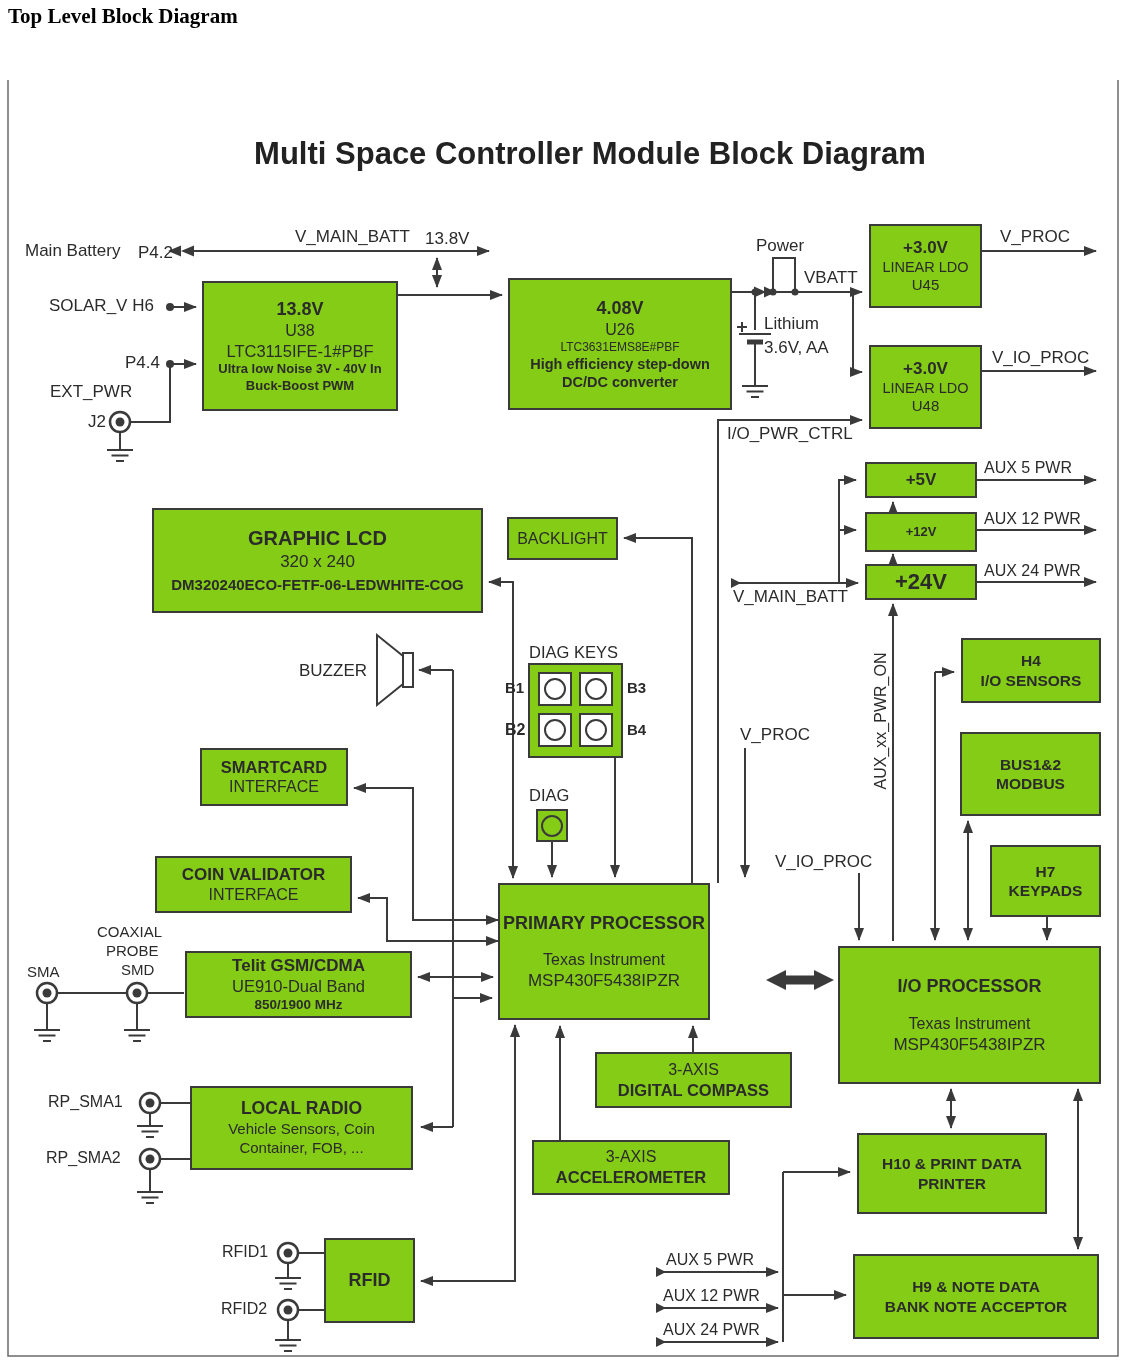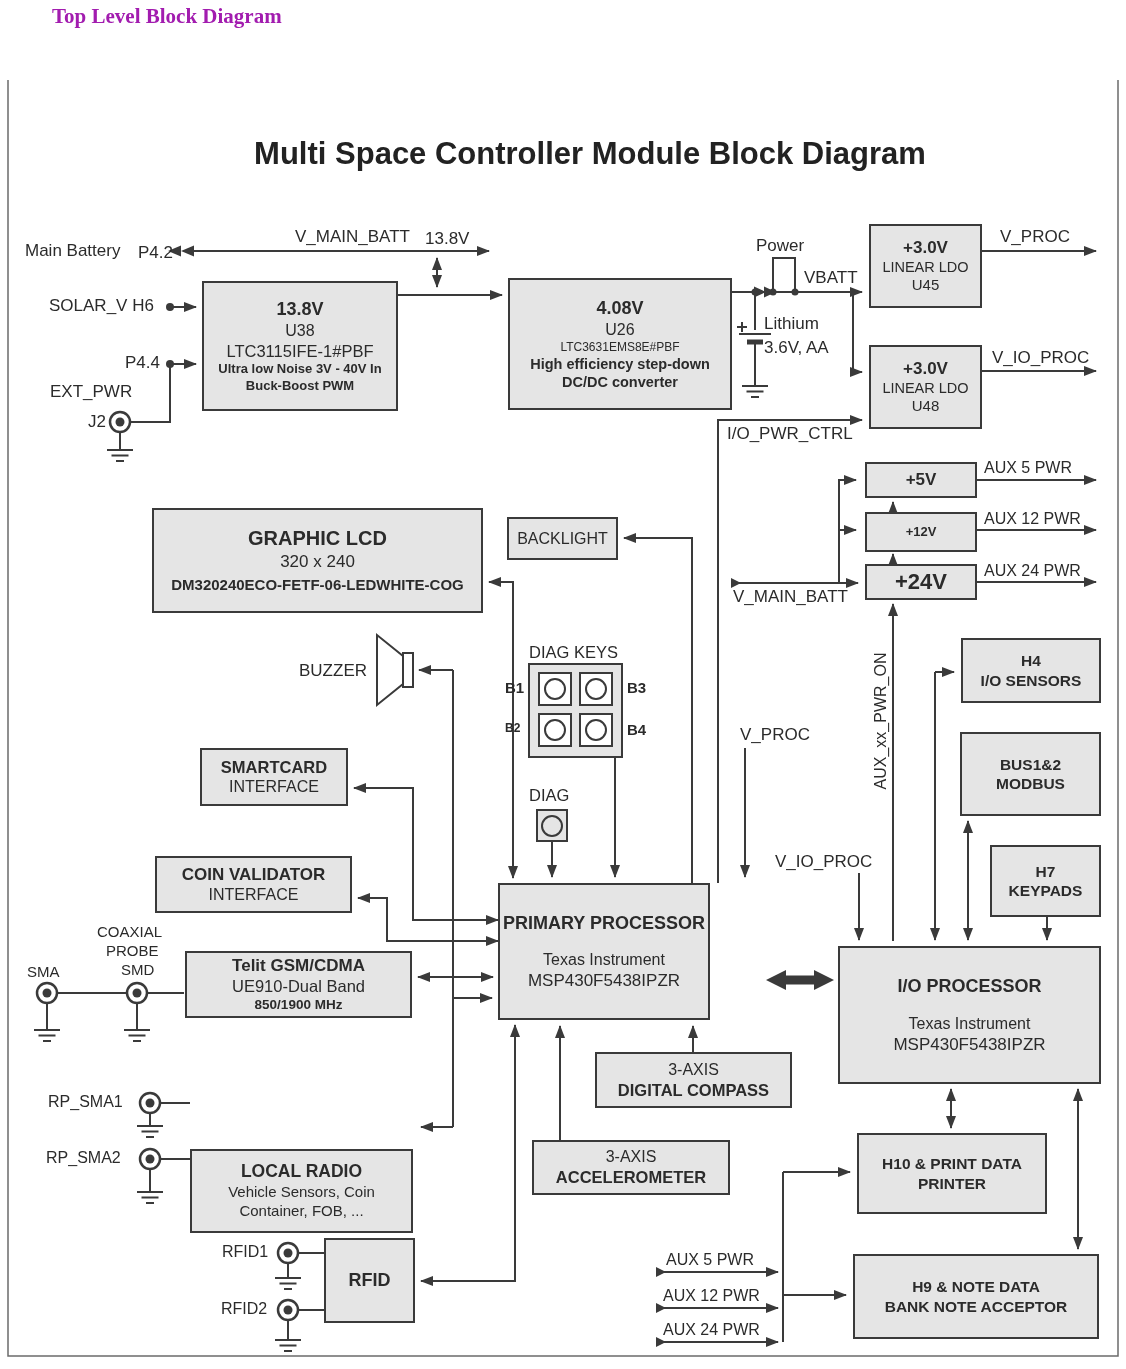--- a/index.html
+++ b/index.html
@@ -1,28 +1,28 @@
 <!DOCTYPE html>
 <html><head>
 <meta charset="utf-8">
 <style>
   html,body{margin:0;padding:0;background:#fff;}
   #canvas{position:relative;width:1126px;height:1369px;background:#fff;overflow:hidden;
           font-family:"Liberation Sans","DejaVu Sans",sans-serif;color:#2b2b2b;}
   #wires{position:absolute;left:0;top:0;}
-  .box{position:absolute;border:2px solid #3a3a3a;background:#e5e5e5;display:flex;flex-direction:column;
+  .box{position:absolute;border:2px solid #3a3a3a;background:#84cc16;display:flex;flex-direction:column;
        align-items:center;justify-content:center;text-align:center;color:#2b2b2b;line-height:1.25;box-sizing:border-box;}
   .lbl{position:absolute;white-space:nowrap;color:#2b2b2b;font-size:17px;}
   .b{font-weight:bold;}
   .sb{font-weight:600;}
   .keybtn{position:absolute;width:34px;height:34px;border:2px solid #3a3a3a;box-sizing:border-box;
           display:flex;align-items:center;justify-content:center;background:#fff;}
   .kc{width:18px;height:18px;border:2px solid #3a3a3a;border-radius:50%;}
   #page-header{position:absolute;left:8px;top:4px;font-family:"Liberation Serif","DejaVu Serif",serif;
-               font-size:21px;font-weight:bold;color:#a21caf;margin-left:44px;}
+               font-size:21px;font-weight:bold;color:#000000;}
   #diagram-title{position:absolute;left:60px;top:136px;width:1060px;text-align:center;
                  font-size:31px;font-weight:bold;color:#222;}
 </style>
 </head>
 <body>
 
 <div id="canvas">
 
   <svg id="wires" width="1126" height="1369" viewBox="0 0 1126 1369">
     <defs>
@@ -242,21 +242,21 @@
     <div class="b" style="font-size:17px">COIN VALIDATOR</div>
     <div style="font-size:16px">INTERFACE</div>
   </div>
 
   <div class="box" style="left:185px;top:951px;width:227px;height:67px;">
     <div class="b" style="font-size:17px">Telit GSM/CDMA</div>
     <div style="font-size:16.5px">UE910-Dual Band</div>
     <div class="b" style="font-size:13.5px">850/1900 MHz</div>
   </div>
 
-  <div class="box" style="left:190px;top:1149px;width:223px;height:84px;">
+  <div class="box" style="left:190px;top:1086px;width:223px;height:84px;">
     <div class="b" style="font-size:17.5px">LOCAL RADIO</div>
     <div style="font-size:15px">Vehicle Sensors, Coin</div>
     <div style="font-size:15px">Container, FOB,  ...</div>
   </div>
 
   <div class="box" style="left:324px;top:1238px;width:91px;height:85px;">
     <div class="b" style="font-size:18px">RFID</div>
   </div>
 
   <div class="box" style="left:498px;top:883px;width:212px;height:137px;">
@@ -322,21 +322,21 @@
   <div class="lbl" style="left:992px;top:348px">V_IO_PROC</div>
   <div class="lbl" style="left:727px;top:424px">I/O_PWR_CTRL</div>
   <div class="lbl" style="left:984px;top:459px;font-size:16px">AUX 5 PWR</div>
   <div class="lbl" style="left:984px;top:510px;font-size:16px">AUX 12 PWR</div>
   <div class="lbl" style="left:984px;top:562px;font-size:16px">AUX 24 PWR</div>
   <div class="lbl" style="left:733px;top:587px">V_MAIN_BATT</div>
   <div class="lbl" style="left:795px;top:712px;width:172px;text-align:center;font-size:16px;transform:rotate(-90deg);">AUX_xx_PWR_ON</div>
   <div class="lbl" style="left:299px;top:661px">BUZZER</div>
   <div class="lbl" style="left:529px;top:643px;font-size:16.5px">DIAG KEYS</div>
   <div class="lbl b" style="left:505px;top:679px;font-size:15px">B1</div>
-  <div class="lbl b" style="left:505px;top:721px;font-size:12px">B2</div>
+  <div class="lbl b" style="left:505px;top:721px;font-size:16px">B2</div>
   <div class="lbl b" style="left:627px;top:679px;font-size:15px">B3</div>
   <div class="lbl b" style="left:627px;top:721px;font-size:15px">B4</div>
   <div class="lbl" style="left:529px;top:786px;font-size:16.5px">DIAG</div>
   <div class="lbl" style="left:740px;top:725px">V_PROC</div>
   <div class="lbl" style="left:775px;top:852px">V_IO_PROC</div>
   <div class="lbl" style="left:97px;top:923px;font-size:15px">COAXIAL</div>
   <div class="lbl" style="left:106px;top:942px;font-size:15px">PROBE</div>
   <div class="lbl" style="left:121px;top:961px;font-size:15px">SMD</div>
   <div class="lbl" style="left:27px;top:963px;font-size:15px">SMA</div>
   <div class="lbl" style="left:48px;top:1093px;font-size:16px">RP_SMA1</div>

